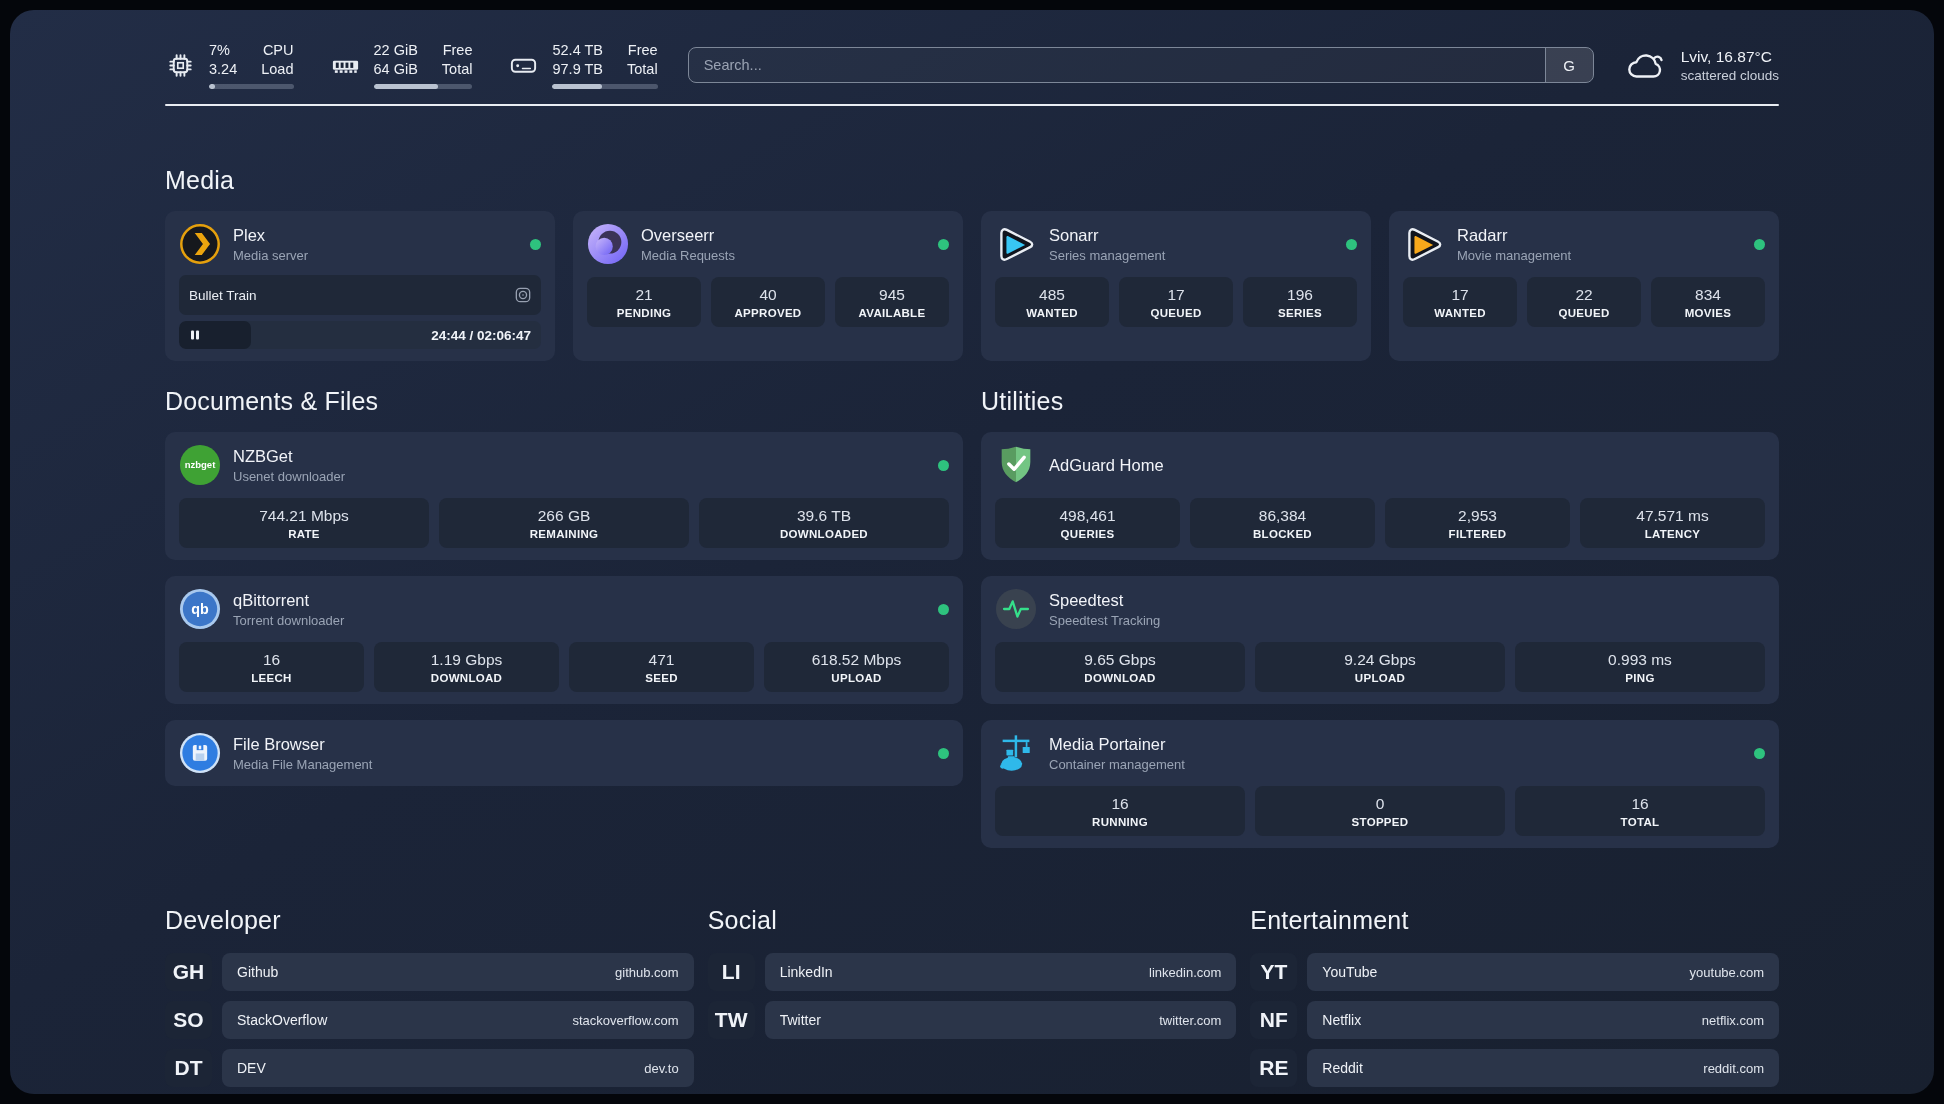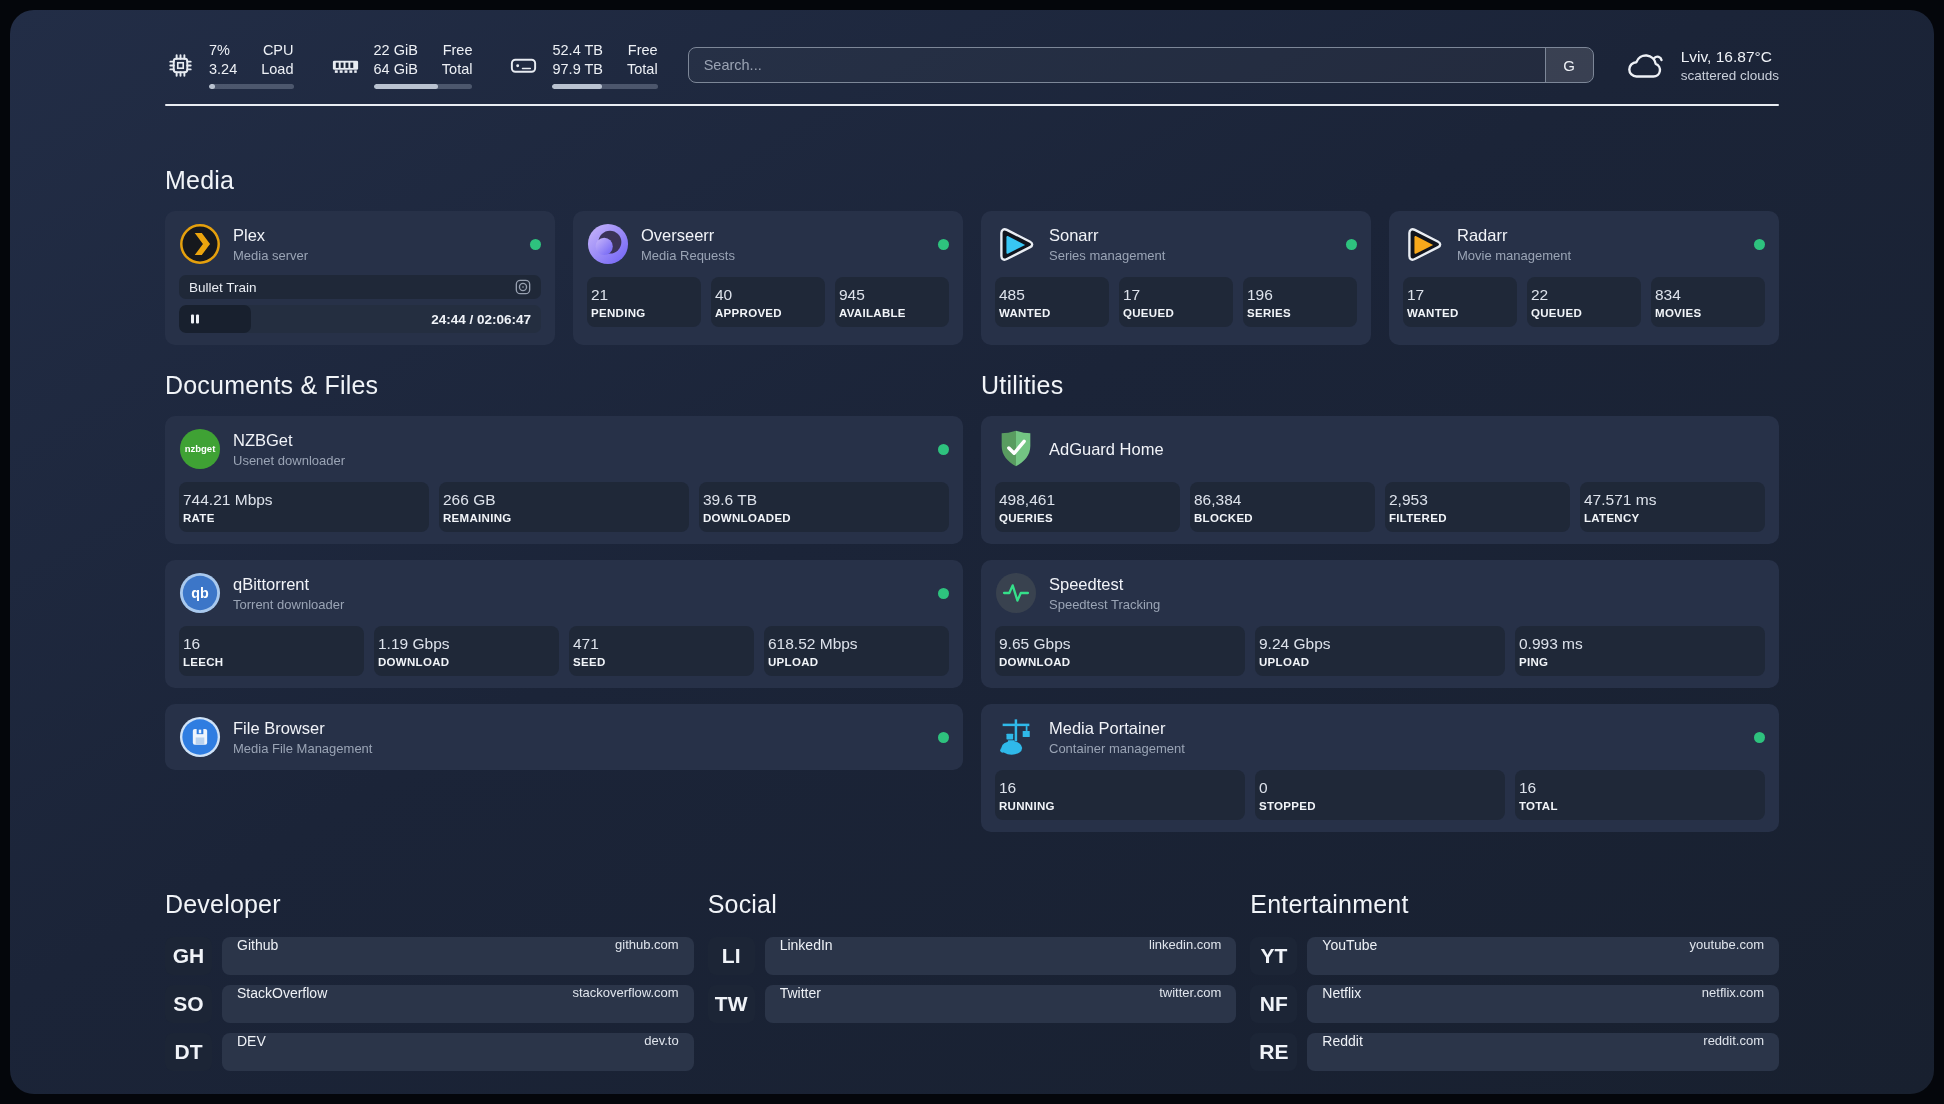--- a/index.html
+++ b/index.html
@@ -64,27 +64,27 @@
   }
   .card-head { display:flex; align-items:center; gap:12px; }
   .app-icon { width:42px; height:42px; flex:none; }
   .app-icon svg { width:42px; height:42px; display:block; }
   .card-titles { flex:1; min-width:0; }
   .card-name { font-size:16.5px; font-weight:500; color:#f1f3f8; white-space:nowrap; }
   .card-sub { font-size:13px; color:#9aa4b5; margin-top:3px; white-space:nowrap; }
   .dot { width:11px; height:11px; border-radius:50%; background:#2ec27e; flex:none; }
 
   .tiles { display:flex; gap:10px; margin-top:12px; }
-  .tile { flex:1; background:#1f2838; border-radius:8px; padding:9px 4px 8px; text-align:left; }
+  .tile { flex:1; background:#1f2838; border-radius:8px; padding:9px 4px 8px; text-align:center; }
   .tile-v { font-size:15.5px; color:#dde2eb; white-space:nowrap; }
   .tile-l { font-size:11.5px; font-weight:700; color:#f2f5f9; margin-top:3px; letter-spacing:.3px; }
 
   
   .np-title {
-    margin-top:10px; background:#1f2838; border-radius:7px; height:24px;
+    margin-top:10px; background:#1f2838; border-radius:7px; height:40px;
     display:flex; align-items:center; padding:0 10px; font-size:13.5px; color:#e9edf3;
   }
   .np-title .np-disc { margin-left:auto; display:flex; }
   .np-bar {
     margin-top:6px; position:relative; background:#242e40; border-radius:7px;
     height:28px; display:flex; align-items:center; padding:0 10px; overflow:hidden;
   }
   .np-fill { position:absolute; left:0; top:0; bottom:0; background:#18202e; border-radius:7px; }
   .np-pause { position:relative; display:flex; cursor:pointer; }
   .np-time { margin-left:auto; position:relative; font-size:13.5px; font-weight:600; color:#f0f3f8; }
@@ -96,21 +96,21 @@
   .links-area { margin-top:58px; display:grid; grid-template-columns:repeat(3,1fr); gap:14px; }
   .link-rows { margin-top:18px; display:flex; flex-direction:column; gap:10px; }
   .link-row { display:flex; gap:10px; height:38px; }
   .link-tag {
     width:47px; flex:none; background:#1c2536; border-radius:8px;
     display:flex; align-items:center; justify-content:center;
     font-weight:700; font-size:21px; color:#f0f3f8;
   }
   .link-main {
     flex:1; background:#2b3549; border-radius:8px; display:flex;
-    align-items:flex-start; padding:0 15px; cursor:pointer;
+    align-items:center; padding:0 15px; cursor:pointer;
   }
   .link-name { font-size:14px; color:#eef1f6; }
   .link-url { margin-left:auto; font-size:13px; color:#dfe4ec; }
 </style>
 </head>
 <body>
 
 <div class="app">
   <div class="content">
 

